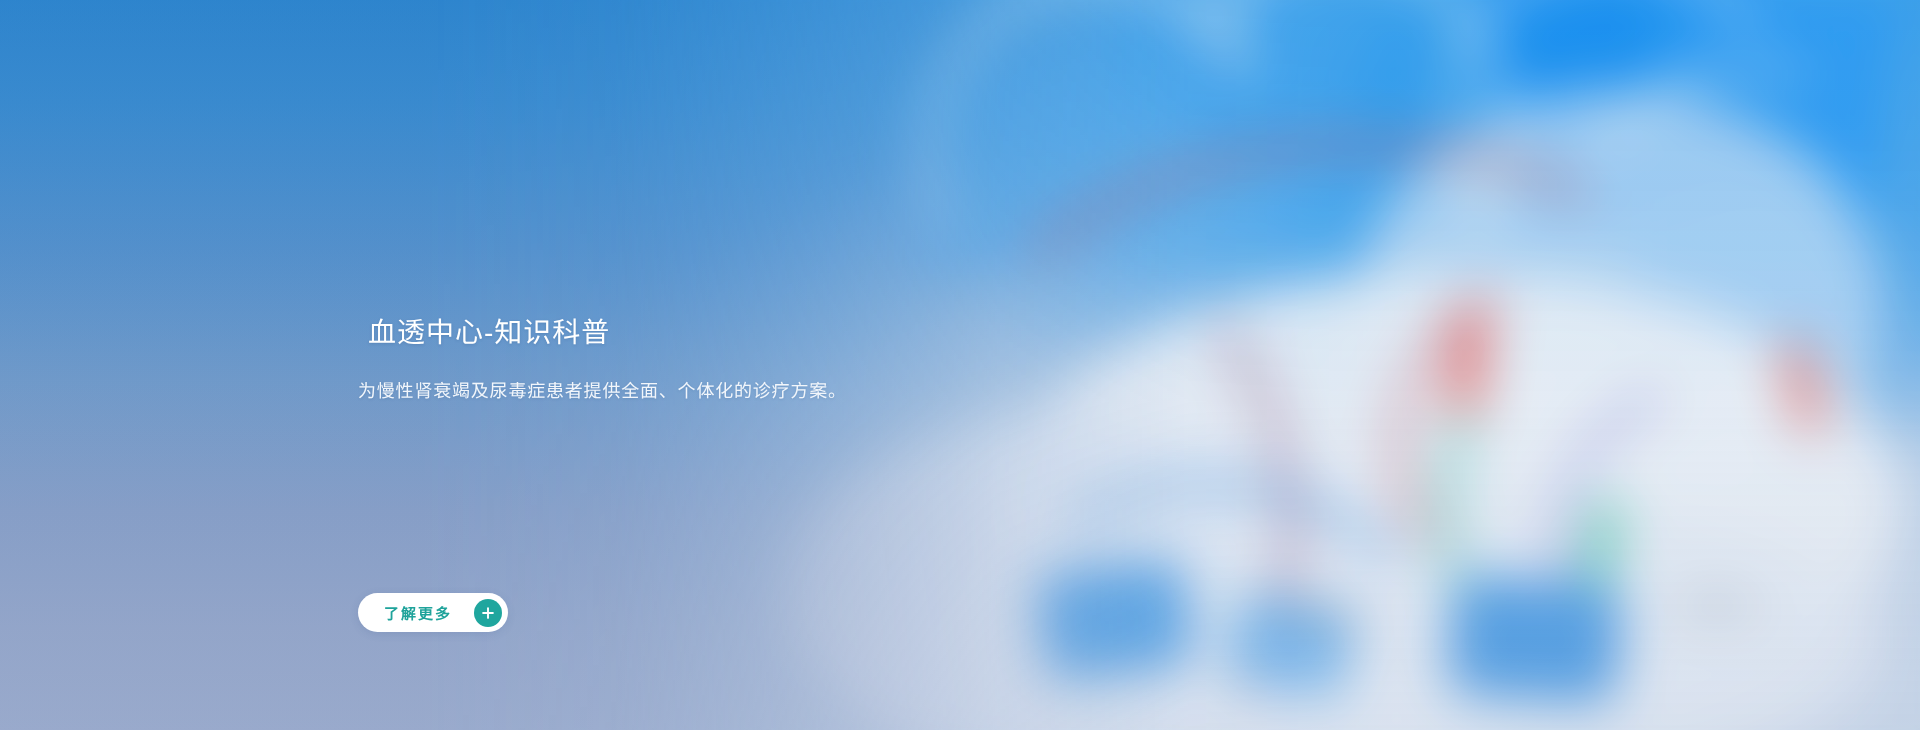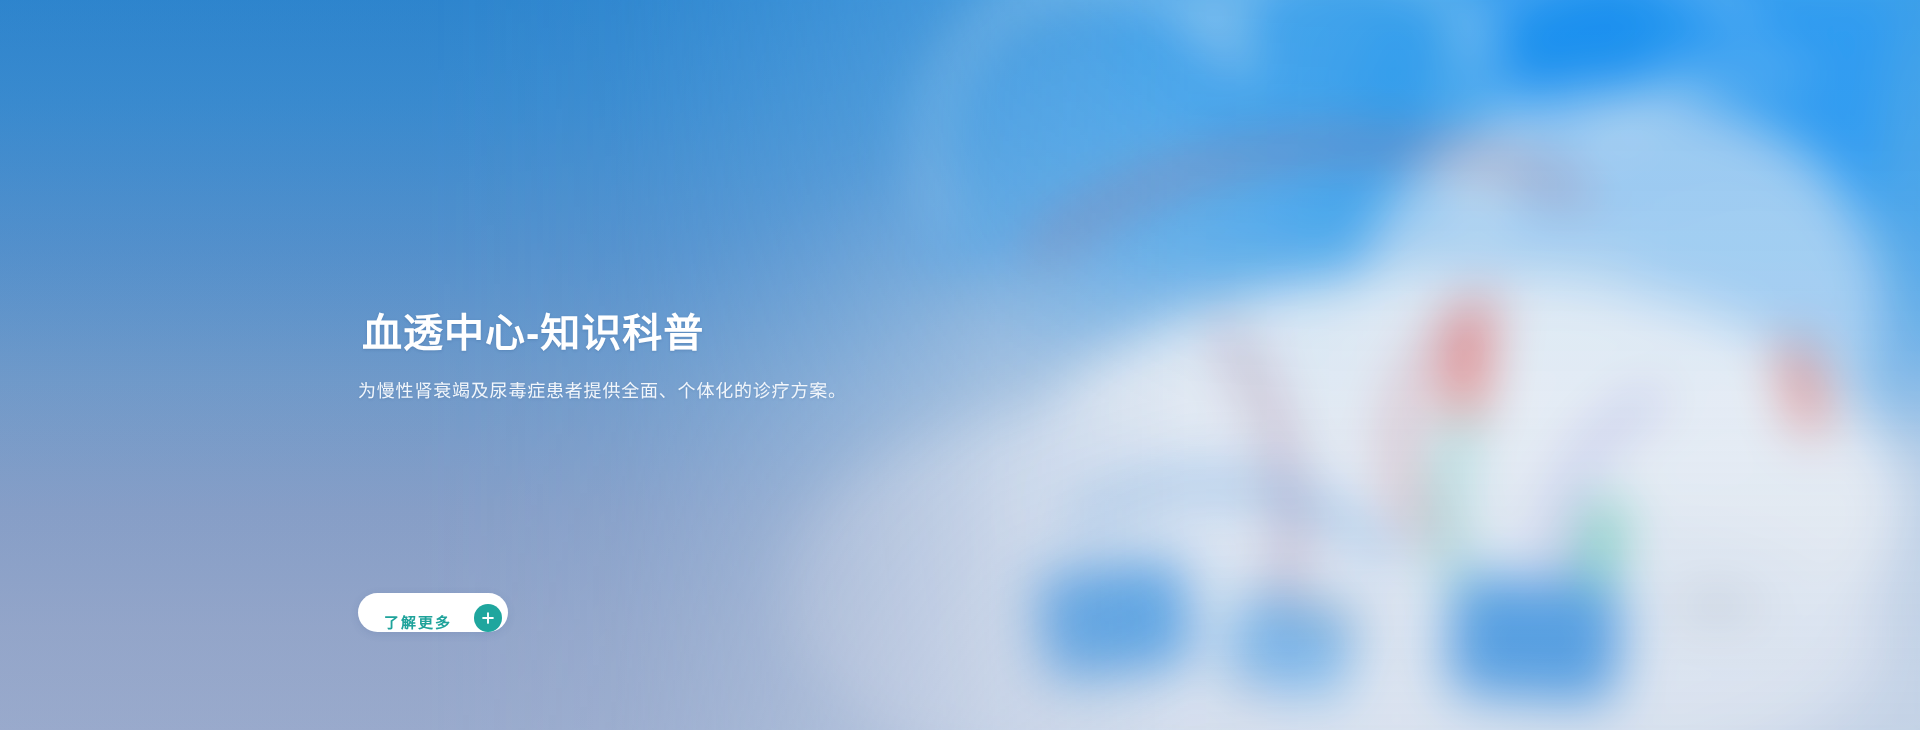--- a/index.html
+++ b/index.html
@@ -131,24 +131,24 @@
     left: 358px;
     top: 0;
     height: 730px;
     width: 1100px;
   }
 
   .hero-title {
     position: absolute;
     top: 307px;
     left: 0;
-    margin: 4px;
-    font-size: 40px;
+    margin: 10px;
+    font-size: 28px;
     line-height: 1.12;
-    font-weight: 700;
+    font-weight: 400;
     color: #ffffff;
     letter-spacing: 1px;
     white-space: nowrap;
     text-shadow: 0 1px 3px rgba(30,70,120,.22);
   }
 
   .hero-subtitle {
     position: absolute;
     top: 379px;
     left: 0;
@@ -161,21 +161,21 @@
     white-space: nowrap;
     text-shadow: 0 1px 3px rgba(30,70,120,.18);
   }
 
   
   .cta {
     position: absolute;
     top: 593px;
     left: 0;
     display: inline-flex;
-    align-items: flex-end;
+    align-items: center;
     gap: 22px;
     height: 39px;
     padding: 0 6px 0 26px;
     background: #ffffff;
     border: none;
     border-radius: 22px;
     cursor: pointer;
     box-shadow: 0 2px 8px rgba(40,70,120,.13);
     text-decoration: none;
   }

